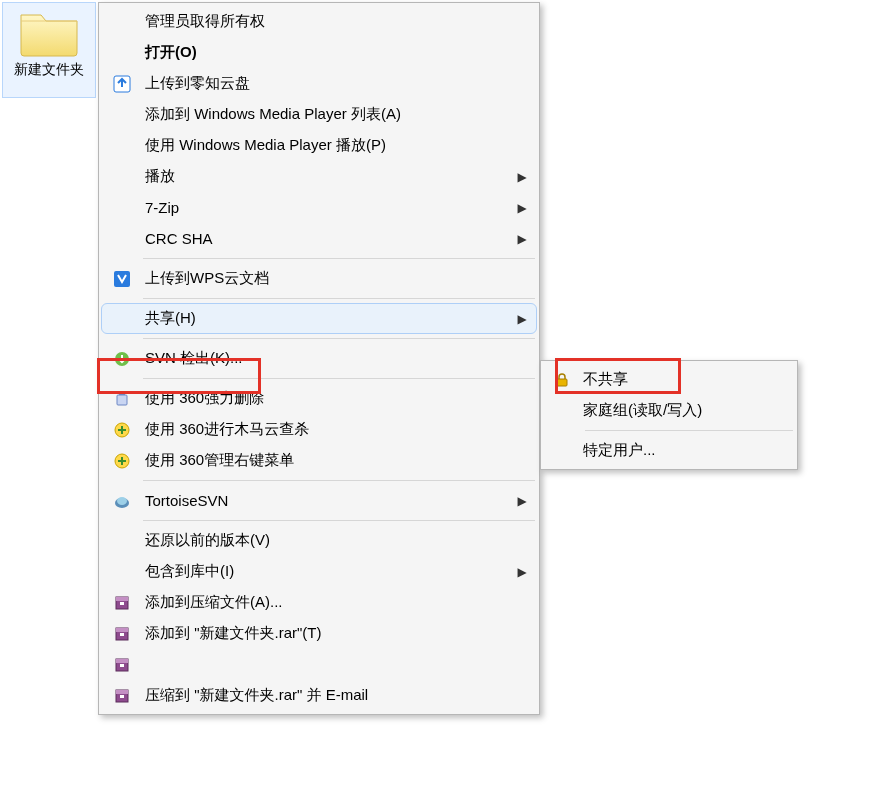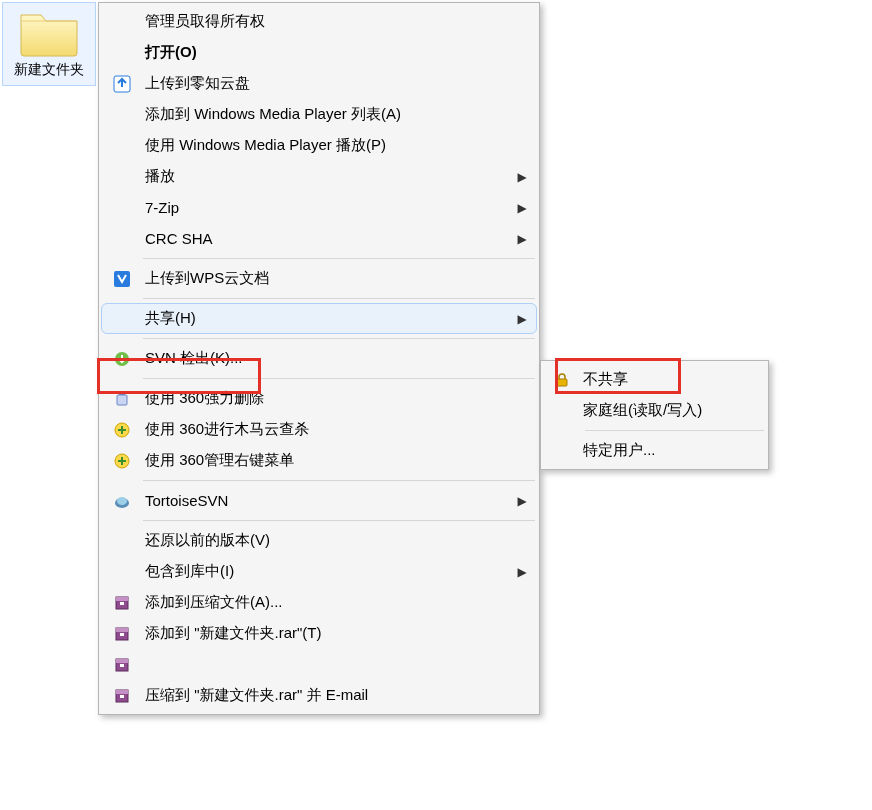--- a/index.html
+++ b/index.html
@@ -12,21 +12,21 @@
     position: relative;
     color: #000;
   }
   .desktop-icon {
     position: absolute;
     top: 2px; left: 2px;
     width: 94px;
     text-align: center;
     border: 1px solid #b8d6fb;
     background: #eaf3ff;
-    padding: 4px 2px 6px 2px;
+    padding: 4px 2px 18px 2px;
   }
   .folder-svg { margin: 0 auto; display: block; }
   .icon-label {
     font-size: 14px;
     margin-top: 4px;
     white-space: nowrap;
     overflow: hidden;
   }
   .context-menu {
     position: absolute;
@@ -80,21 +80,21 @@
   }
   .hl-share { top: 358px; left: 97px; width: 164px; height: 36px; }
   .hl-noshare { top: 358px; left: 555px; width: 126px; height: 36px; }
   .sub-context-menu {
     position: absolute;
     top: 360px; left: 540px;
     background: #f5f5f5;
     border: 1px solid #b6b6b6;
     box-shadow: 3px 3px 6px rgba(0,0,0,0.25);
     padding: 3px 2px;
-    width: 229px;
+    width: 258px;
   }
   .sub-context-menu .menu-icon-col { width: 30px; min-width: 30px; }
 </style>
 </head>
 <body>
 
 <div class="desktop-icon">
   <svg class="folder-svg" width="64" height="50" viewBox="0 0 64 50">
     <defs>
       <linearGradient id="fg" x1="0" y1="0" x2="0" y2="1">

